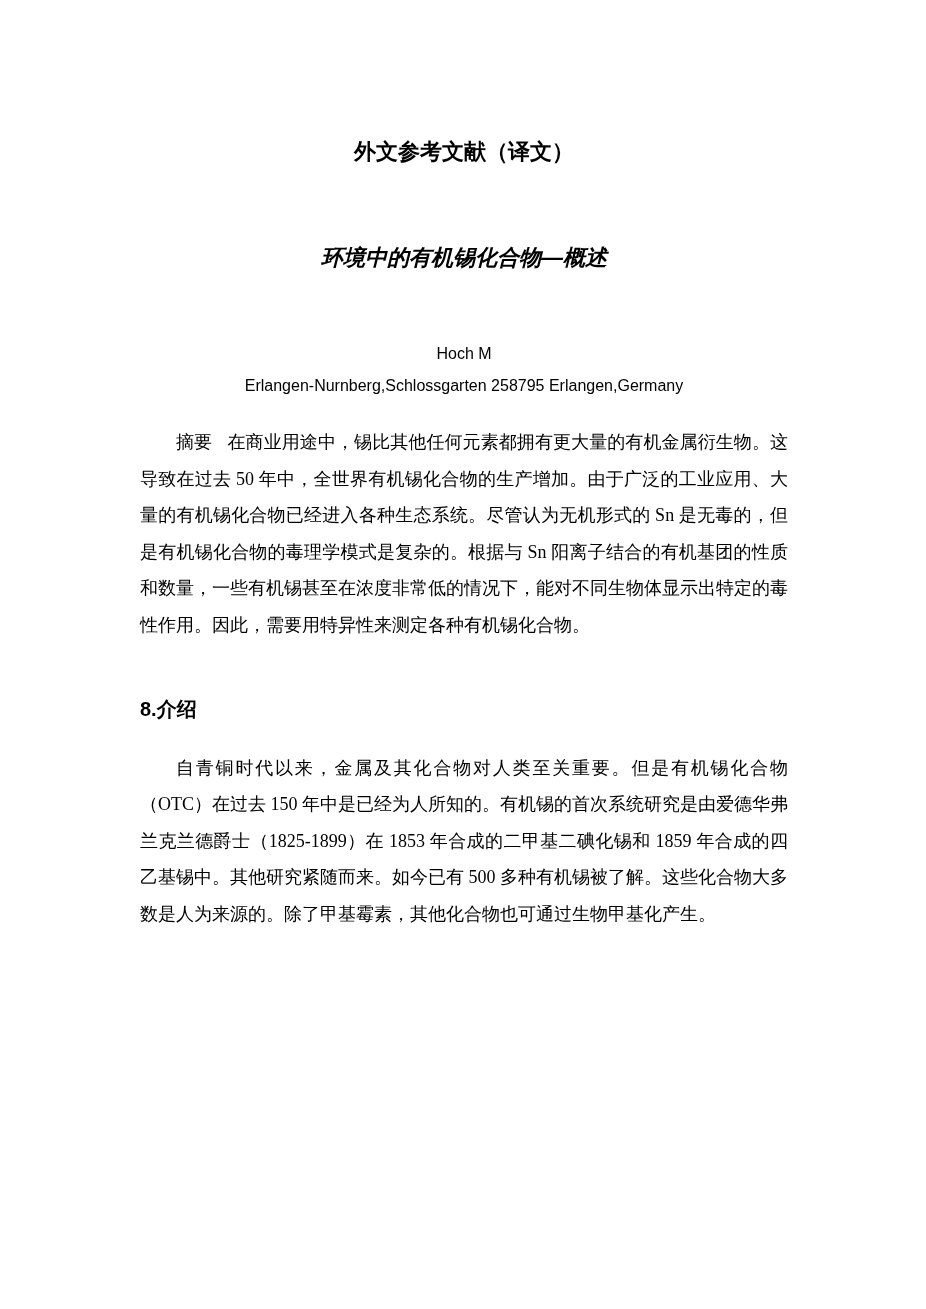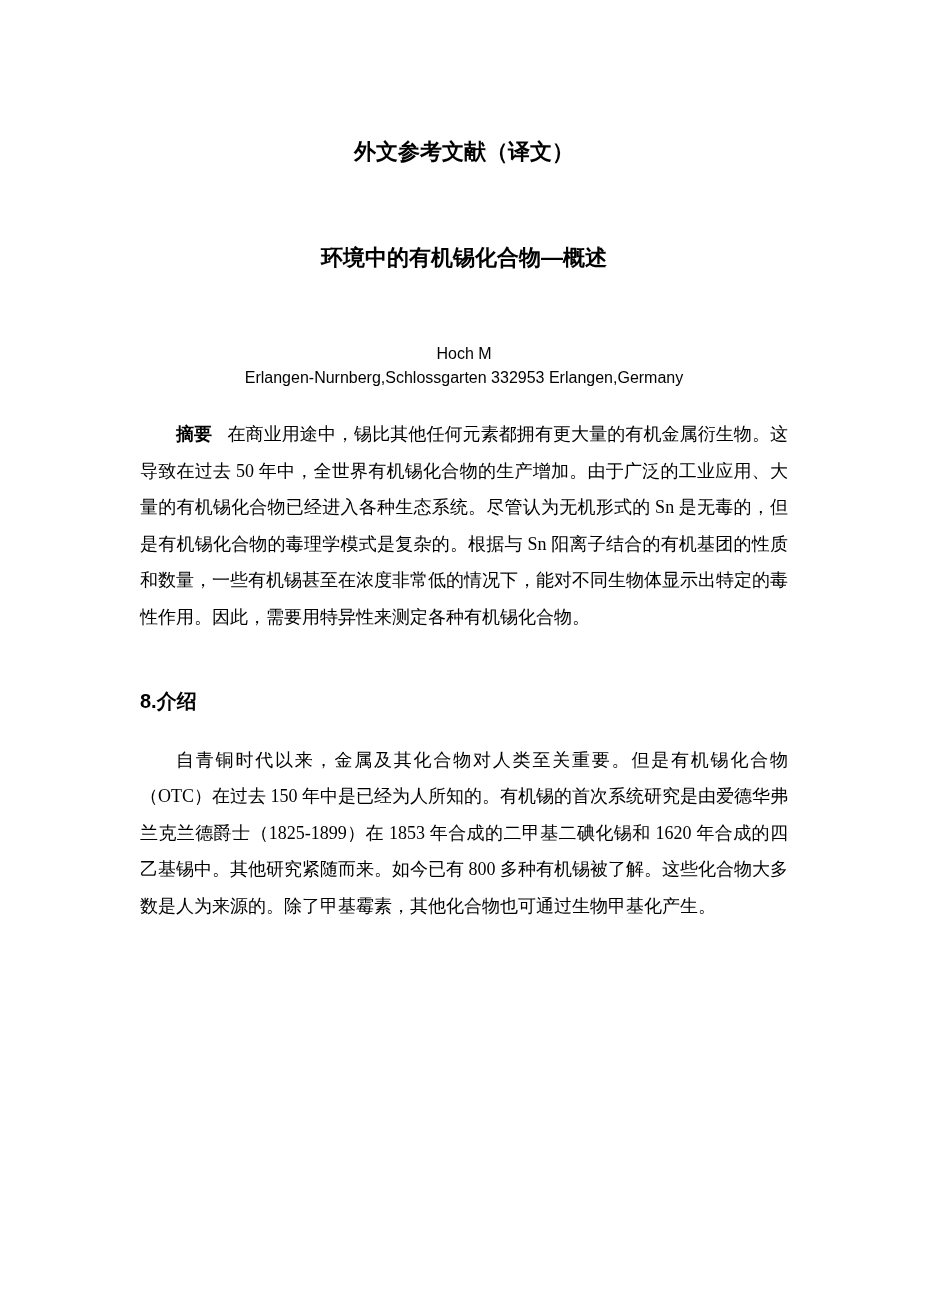--- a/index.html
+++ b/index.html
@@ -26,41 +26,42 @@
     text-align: center;
     font-family: "Liberation Sans", sans-serif;
   }
   .doc-title {
     margin: 0 0 72px 0;
     font-size: 22px;
     line-height: 24px;
     font-weight: 700;
     text-align: center;
     font-family: "Liberation Sans", sans-serif;
+    font-style: italic;
   }
   .author-block {
     margin: 0 0 26px 0;
     text-align: center;
     font-family: "Liberation Sans", sans-serif;
     font-size: 16px;
     line-height: 24px;
   }
   .author-block p {
-    margin: 0;
+    margin: 8px;
   }
   .body-para {
     margin: 0;
     font-size: 18px;
     line-height: 36.6px;
     text-align: justify;
     text-indent: 2em;
     font-family: "Liberation Serif", serif;
   }
   .abstract-label {
-    font-weight: 700;
+    font-weight: 400;
     margin-right: 0.85em;
   }
   .section-heading {
     margin: 52px 0 28px 0;
     font-size: 20px;
     line-height: 26px;
     font-weight: 700;
     text-align: left;
     font-family: "Liberation Sans", sans-serif;
   }
@@ -69,26 +70,26 @@
 <body>
 
 <div class="page">
 
   <h1 class="doc-header">外文参考文献（译文）</h1>
 
   <h2 class="doc-title">环境中的有机锡化合物—概述</h2>
 
   <div class="author-block">
     <p>Hoch M</p>
-    <p>Erlangen-Nurnberg,Schlossgarten 332953 Erlangen,Germany</p>
+    <p>Erlangen-Nurnberg,Schlossgarten 258795 Erlangen,Germany</p>
   </div>
 
   <p class="body-para">
     <strong class="abstract-label">摘要</strong><span>在商业用途中，锡比其他任何元素都拥有更大量的有机金属衍生物。这导致在过去 50 年中，全世界有机锡化合物的生产增加。由于广泛的工业应用、大量的有机锡化合物已经进入各种生态系统。尽管认为无机形式的 Sn 是无毒的，但是有机锡化合物的毒理学模式是复杂的。根据与 Sn 阳离子结合的有机基团的性质和数量，一些有机锡甚至在浓度非常低的情况下，能对不同生物体显示出特定的毒性作用。因此，需要用特异性来测定各种有机锡化合物。</span>
   </p>
 
 
   <h3 class="section-heading">8.介绍</h3>
 
-  <p class="body-para">自青铜时代以来，金属及其化合物对人类至关重要。但是有机锡化合物（OTC）在过去 150 年中是已经为人所知的。有机锡的首次系统研究是由爱德华弗兰克兰德爵士（1825-1899）在 1853 年合成的二甲基二碘化锡和 1620 年合成的四乙基锡中。其他研究紧随而来。如今已有 800 多种有机锡被了解。这些化合物大多数是人为来源的。除了甲基霉素，其他化合物也可通过生物甲基化产生。</p>
+  <p class="body-para">自青铜时代以来，金属及其化合物对人类至关重要。但是有机锡化合物（OTC）在过去 150 年中是已经为人所知的。有机锡的首次系统研究是由爱德华弗兰克兰德爵士（1825-1899）在 1853 年合成的二甲基二碘化锡和 1859 年合成的四乙基锡中。其他研究紧随而来。如今已有 500 多种有机锡被了解。这些化合物大多数是人为来源的。除了甲基霉素，其他化合物也可通过生物甲基化产生。</p>
 
 
 </div>
 
 </body></html>

